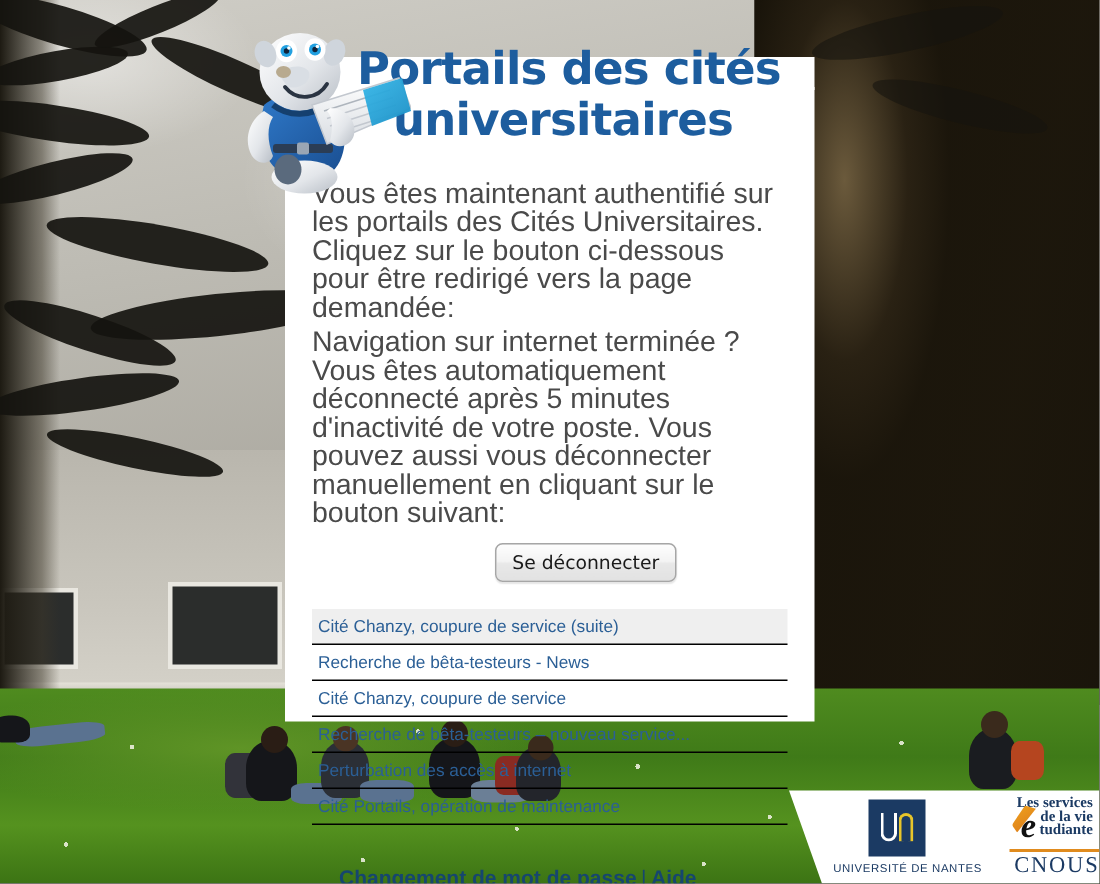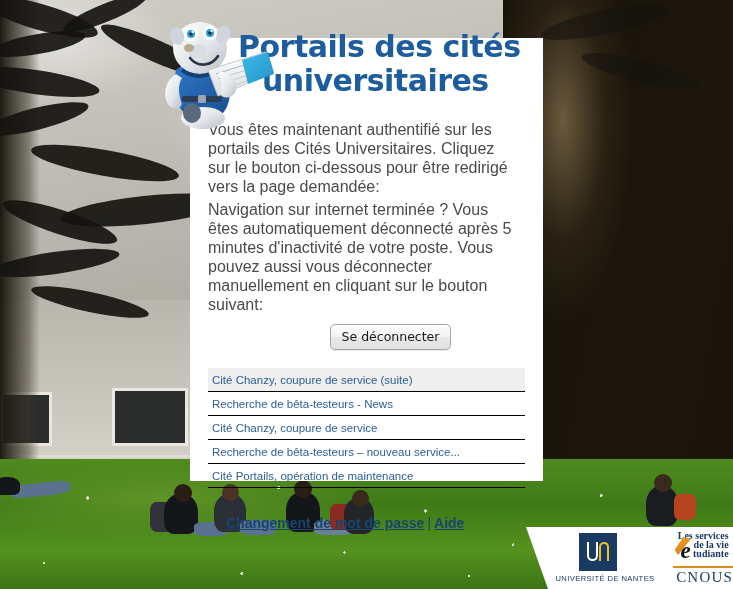--- a/index.html
+++ b/index.html
@@ -139,21 +139,21 @@
 
   #content {
     position: absolute;
     left: 0; top: 0;
     width: 353px;
     padding: 62px 18px 0 18px;
   }
 
   .para {
     color: #4a4a4a;
-    font-size: 16px;
+    font-size: 19px;
     line-height: 19px;
     margin: 0 0 4px 0;
     max-width: 312px;
   }
   .para.second { }
 
   .btn-row { text-align: center; margin: 10px 0 0 0; }
   .btn-row.indent { padding-left: 48px; }
 
   .btn {
@@ -383,20 +383,21 @@
 
       <div class="btn-row indent">
         <button class="btn" type="button">Se déconnecter</button>
       </div>
 
       <ul id="news">
         <li class="highlight">Cité Chanzy, coupure de service (suite)</li>
         <li>Recherche de bêta-testeurs - News</li>
         <li>Cité Chanzy, coupure de service</li>
         <li>Recherche de bêta-testeurs – nouveau service...</li>
+        <li>Perturbation des accès à internet</li>
         <li>Cité Portails, opération de maintenance</li>
       </ul>
 
       <div id="footer-links">
         <a href="#">Changement de mot de passe</a><span class="sep">|</span><a href="#">Aide</a>
       </div>
 
     </div>
   </div>
 

